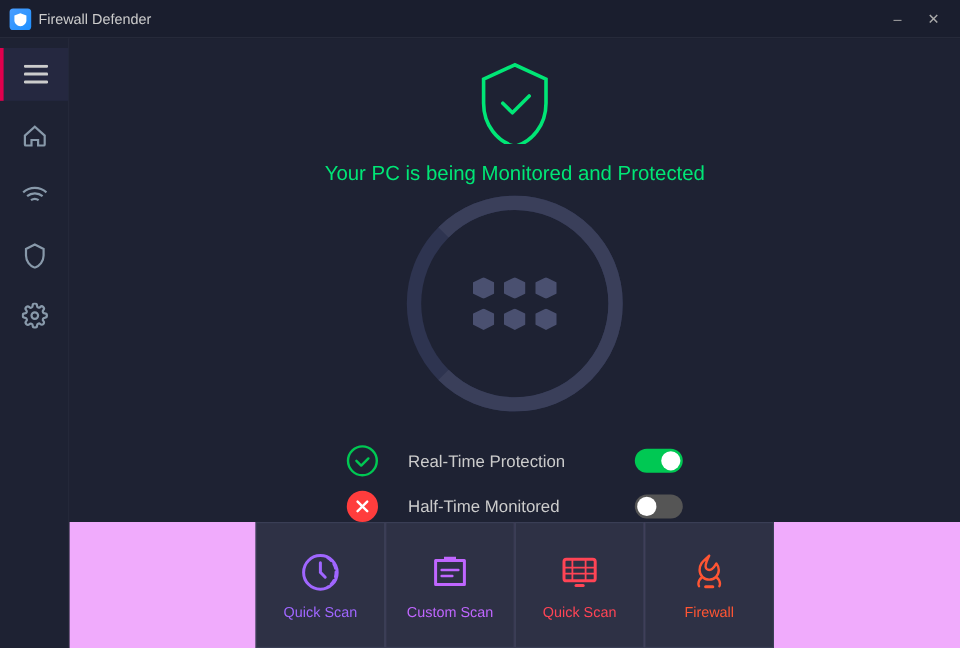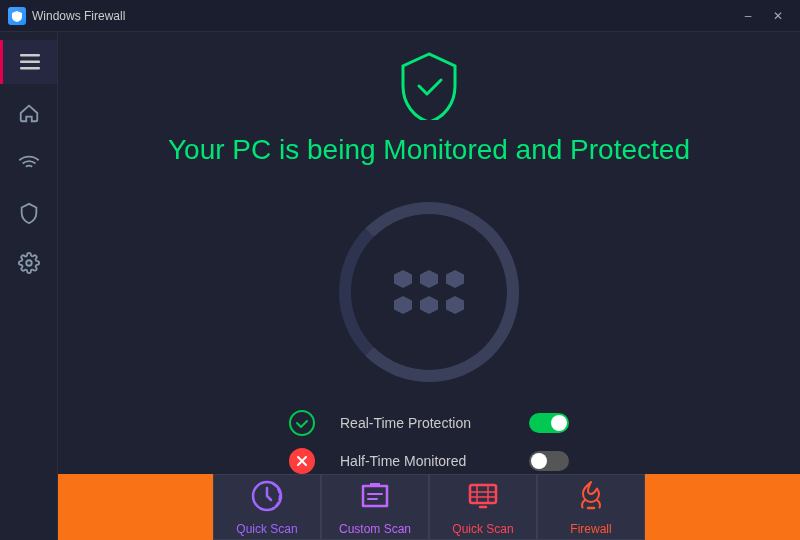--- a/index.html
+++ b/index.html
@@ -118,23 +118,23 @@
     }
 
     
     .shield-icon-wrapper {
       margin-bottom: 10px;
     }
 
     
     .status-text {
       color: #00e676;
-      font-size: 28px;
+      font-size: 17px;
       font-weight: 500;
-      margin-bottom: 36px;
+      margin-bottom: 8px;
       text-align: right;
     }
 
     
     .circle-container {
       width: 180px;
       height: 180px;
       position: relative;
       margin-bottom: 28px;
     }
@@ -234,21 +234,21 @@
       position: absolute;
       top: 2px;
       transition: left 0.2s;
     }
     .toggle.on .toggle-thumb { left: 22px; }
     .toggle.off .toggle-thumb { left: 2px; }
 
     
     .scan-bar {
       height: 108px;
-      background: #f97316;
+      background: #f0abfc;
       display: flex;
       padding: 0 155px;
       gap: 0;
     }
     .scan-btn {
       flex: 1;
       display: flex;
       flex-direction: column;
       align-items: center;
       justify-content: center;
@@ -275,21 +275,21 @@
   </style>
 </head>
 <body>
 
 <div class="title-bar">
   <div class="title-bar-icon">
     <svg width="12" height="12" viewBox="0 0 12 12" fill="white">
       <path d="M6 1L1 3v4c0 2.5 2.2 4.3 5 5 2.8-.7 5-2.5 5-5V3L6 1z"></path>
     </svg>
   </div>
-  <span class="title-bar-text">Windows Firewall</span>
+  <span class="title-bar-text">Firewall Defender</span>
   <div class="title-bar-controls">
     <button class="title-bar-btn">–</button>
     <button class="title-bar-btn close">✕</button>
   </div>
 </div>
 
 <div class="app-body">
 
   <div class="sidebar">
     <div class="sidebar-menu-btn">

